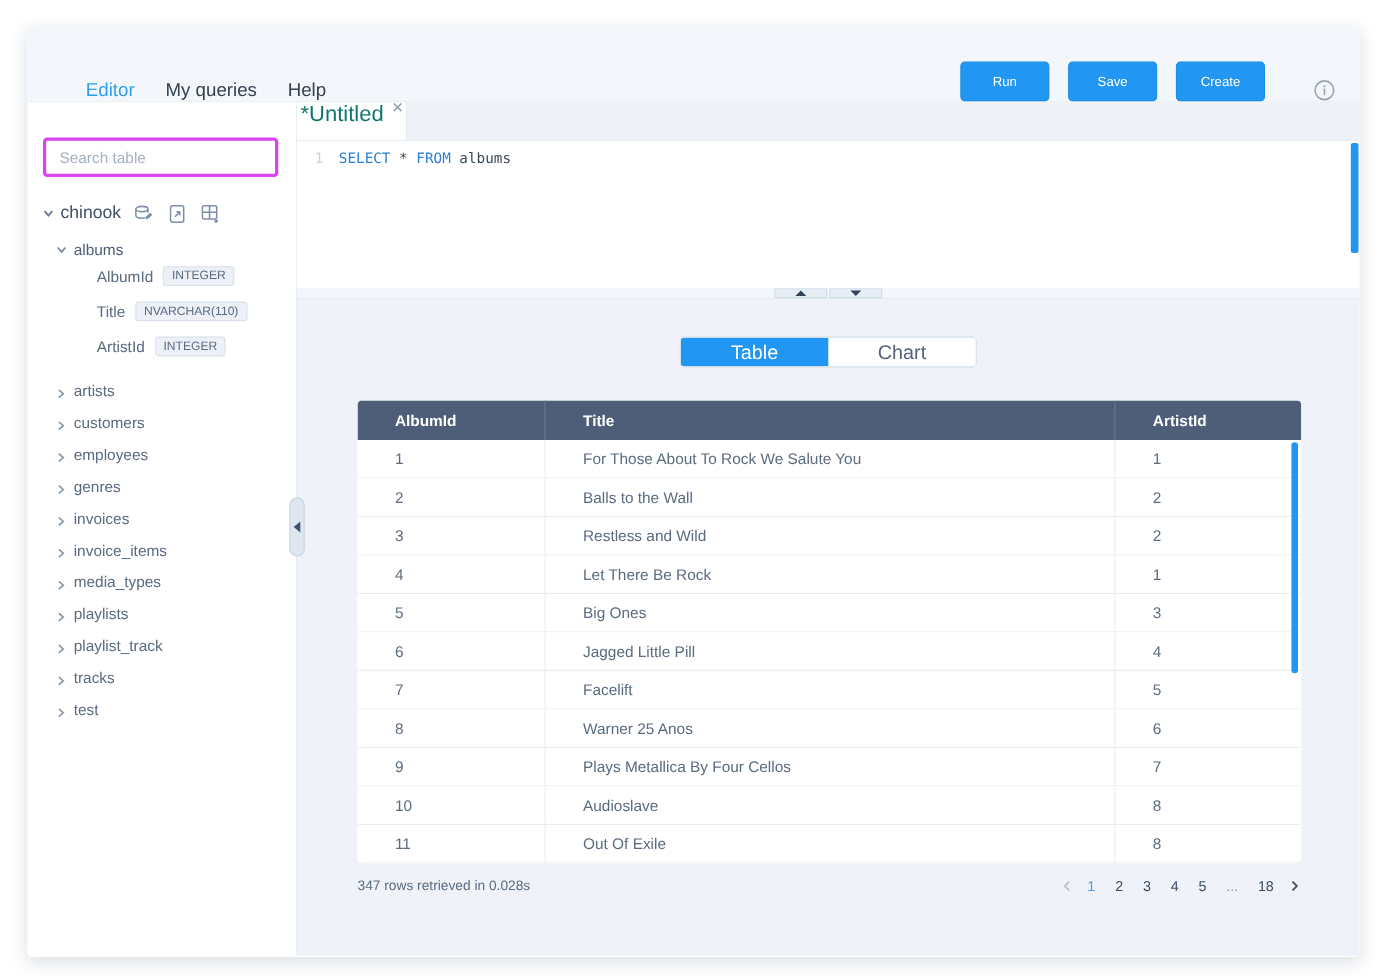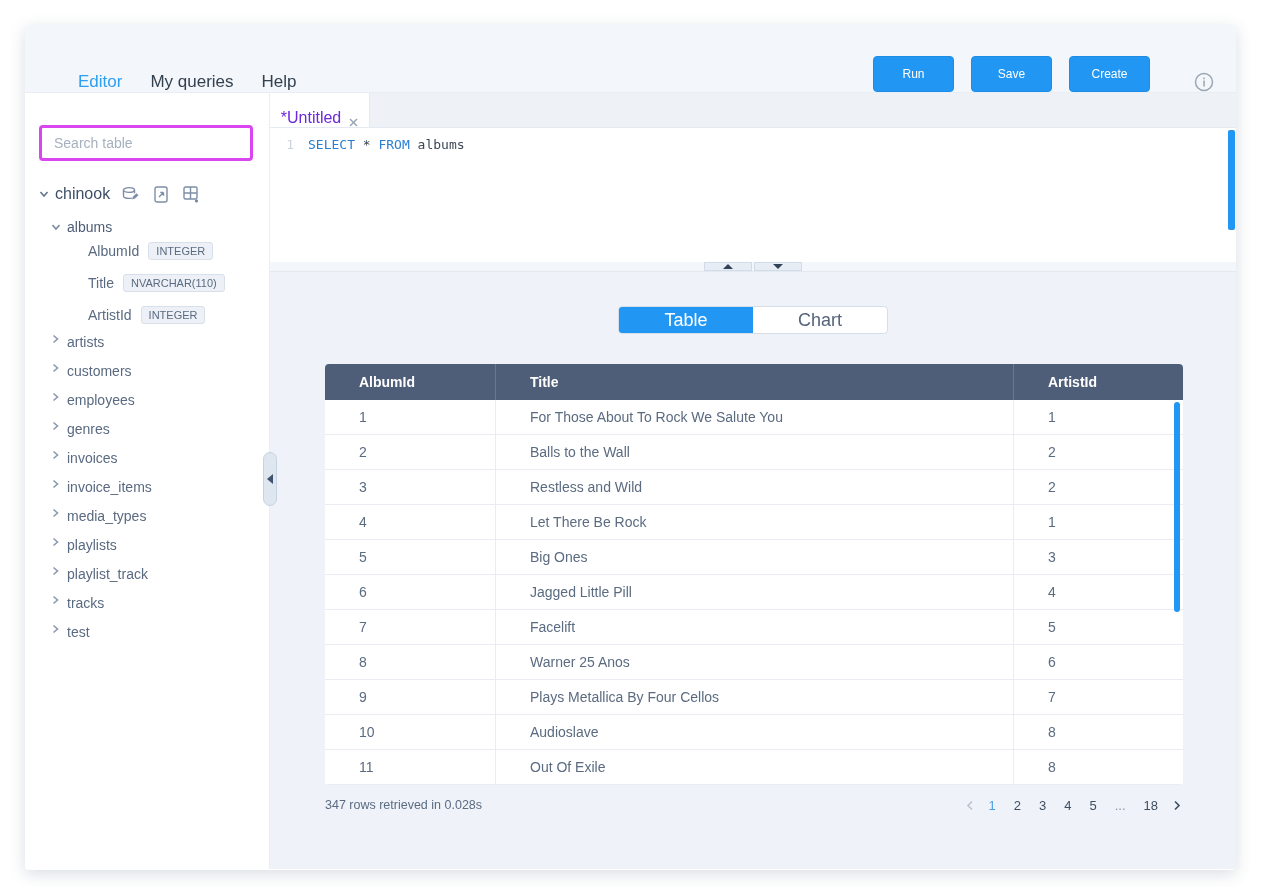--- a/index.html
+++ b/index.html
@@ -37,37 +37,37 @@
   .db-icons svg { display:block; }
 
   .tbl-open-row { display:flex; align-items:center; margin:16px 0 0 12px; }
   .tbl-name { font-size:14px; color:#4d5d74; margin-left:6px; }
 
   .col-row { display:flex; align-items:center; height:32px; padding-left:49px; }
   .col-name { font-size:14px; color:#5a6a80; margin-right:9px; }
   .type-badge { background:#edf1f7; border:1px solid #d8e0ea; border-radius:3px;
                 color:#5a6a80; font-size:11px; padding:2px 7px; }
 
-  .tbl-row { display:flex; align-items:flex-start; height:29px; padding-left:12px; cursor:pointer; }
+  .tbl-row { display:flex; align-items:flex-end; height:29px; padding-left:12px; cursor:pointer; }
   .tbl-row .tbl-name { margin-left:7px; color:#5a6a80; }
 
   
   .collapse-handle { position:absolute; left:238px; top:359px; width:14px; height:54px;
                      background:#dee6f0; border:1px solid #c8d3e1; border-radius:7px;
                      display:flex; align-items:center; justify-content:center; cursor:pointer; z-index:5; }
   .tri-left { width:0; height:0; border-top:5px solid transparent; border-bottom:5px solid transparent;
               border-right:6px solid #3f536e; }
 
   
   .main { flex:1; display:flex; flex-direction:column; background:#eff3f9; min-width:0; }
 
   .tabbar { height:35px; background:#eef2f7; border-bottom:1px solid #e4eaf1; display:flex; }
   .tab { width:100px; background:#fff; border-right:1px solid #e4eaf1;
-         display:flex; align-items:flex-end; justify-content:center; gap:8px;
-         font-size:16px; color:#6d28d9; cursor:pointer; }
+         display:flex; align-items:flex-start; justify-content:center; gap:8px;
+         font-size:20px; color:#0f766e; cursor:pointer; }
   .tab-close { display:flex; cursor:pointer; }
 
   .editor { height:134px; background:#fff; position:relative;
             font-family:"DejaVu Sans Mono", monospace; font-size:13px; padding-top:7px; }
   .code-line { display:flex; line-height:20px; }
   .gutter { width:24px; text-align:right; color:#ccd3dc; flex:none; }
   .code { padding-left:14px; color:#3c4858; white-space:pre; }
   .kw { color:#2a7fd4; }
   .ed-scrollbar { position:absolute; right:1px; top:2px; width:7px; height:100px;
                   background:#2196f3; border-radius:2px; }

